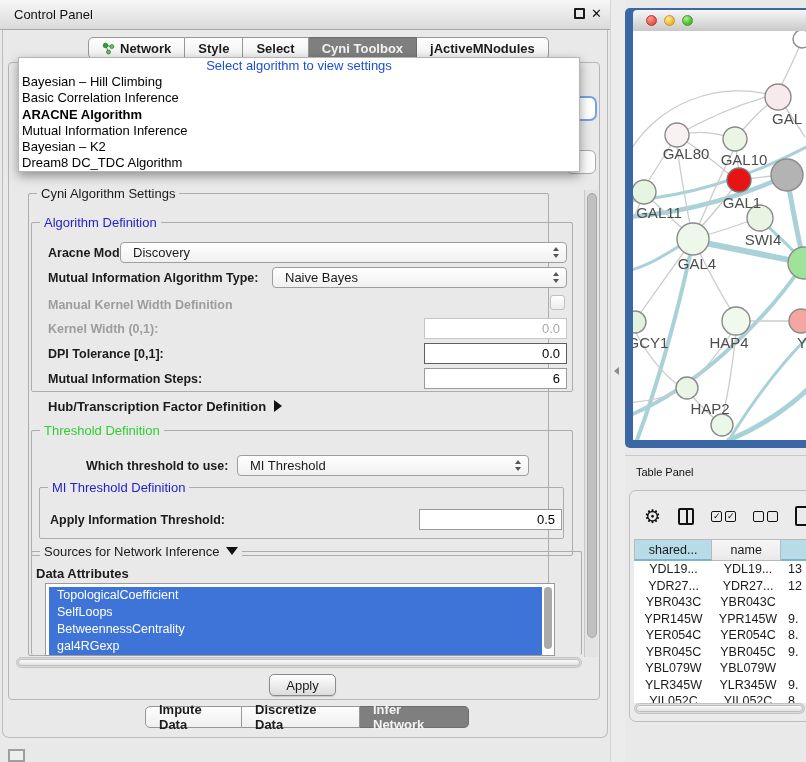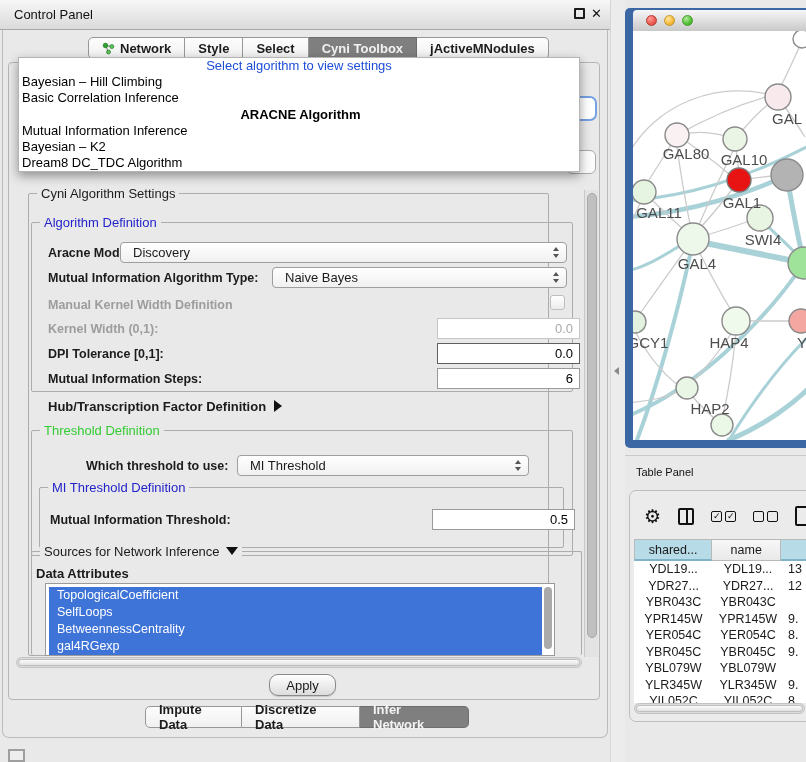--- a/index.html
+++ b/index.html
@@ -47,21 +47,21 @@
 
   
   .popup {
     left:18px; top:57px; width:562px; height:115px;
     background:#fff; border:1px solid #b5b5b5;
     box-shadow:0 4px 10px rgba(0,0,0,.38);
     z-index:50; font-size:13px;
   }
   .popup .ph { text-align:center; color:#1d4ed8; height:16px; line-height:16px; }
   .ddl-item { height:16.3px; line-height:16.3px; padding-left:3px; color:#000; }
-  .ddl-item.sel { font-weight:bold;text-align:center; }
+  .ddl-item.sel { font-weight:bold; }
 
   
   .frag-combo { left:571px; top:96px; width:26px; height:25px;
     border:2px solid #76a1e3; border-radius:7px; background:#fff; z-index:5; }
   .frag-box { left:566px; top:150px; width:30px; height:24px;
     border:1px solid #aaa; border-radius:6px; background:#fbfbfb; z-index:5; }
 
   
   .gb { border:1px solid #acacac; border-radius:2px; background:transparent; }
   .gb-legend {
@@ -79,21 +79,21 @@
     border:1px solid #9e9e9e; border-radius:4px;
     font-size:13px; display:flex; align-items:center;
     padding:0 24px 0 12px; height:21px;
   }
   .stepper { position:absolute; right:7px; top:4px; display:flex; flex-direction:column; gap:3px; }
   .tri-up { width:0;height:0;border-left:3.5px solid transparent;border-right:3.5px solid transparent;border-bottom:4px solid #555; }
   .tri-dn { width:0;height:0;border-left:3.5px solid transparent;border-right:3.5px solid transparent;border-top:4px solid #555; }
 
   .tf {
     background:#fff; border:1px solid #9a9a9a; font-size:13px;
-    text-align:right; padding:0 6px; height:21px; line-height:19px; color:#000;margin-left:13px;
+    text-align:right; padding:0 6px; height:21px; line-height:19px; color:#000;
   }
   .tf.dis { border-color:#c6c6c6; color:#a9a9a9; }
   .tf.focus { border:1.5px solid #5f5f5f; }
 
   .cbox { width:15px; height:15px; border:1px solid #bfbfbf; border-radius:3px;
     background:linear-gradient(#fff,#ececec); }
 
   .tri-right { width:0;height:0;border-top:6px solid transparent;border-bottom:6px solid transparent;border-left:8px solid #111; display:inline-block; margin-left:8px; vertical-align:-1px;}
   .tri-down  { width:0;height:0;border-left:6px solid transparent;border-right:6px solid transparent;border-top:8px solid #111; display:inline-block; margin-left:6px; vertical-align:1px;}
 
@@ -269,24 +269,24 @@
 
 <span class="abs lbl" style="left:86px; top:459px;">Which threshold to use:</span>
 <div class="abs combo" style="left:237px; top:455px; width:292px;">
   <span>MI Threshold</span>
   <span class="stepper">
       <span class="tri-up"></span>
       <span class="tri-dn"></span>
     </span>
 </div>
 
-<div class="abs gb" style="left:39px; top:487px; width:525px; height:61px;">
+<div class="abs gb" style="left:39px; top:487px; width:525px; height:52px;">
   <span class="gb-legend t-blue">MI Threshold Definition</span>
 </div>
-<span class="abs lbl" style="left:50px; top:513px;">Mutual Information Threshold:</span>
+<span class="abs lbl" style="left:50px; top:513px;">Apply Information Threshold:</span>
 <div class="abs tf" style="left:419px; top:509px; width:143px;">0.5</div>
 
 <div class="abs gb" style="left:31px; top:551px; width:551px; height:104px; border-bottom:none;">
   <span class="gb-legend">
     <span>Sources for Network Inference</span><span class="tri-down"></span>
   </span>
 </div>
 <span class="abs lbl" style="left:36px; top:566px; font-size:13px;">Data Attributes</span>
 <div class="abs attr-list" style="left:45px; top:583px; width:510px; height:73px;">
   <div class="attr-item">TopologicalCoefficient</div>
@@ -296,21 +296,21 @@
   <div class="list-vthumb"></div>
 </div>
 
 <div class="abs hscroll" style="left:16px; top:657px; width:566px; height:11px;">
     <div class="thumb"></div>
   </div>
 <div class="abs vscroll" style="left:584px; top:190px; width:14px; height:467px;">
   <div class="thumb" style="top:3px; height:445px;"></div>
 </div>
 
-<div class="abs btn" style="left:269px; top:674px; width:67px; height:22px;border-radius:9px;">
+<div class="abs btn" style="left:269px; top:674px; width:67px; height:22px;">
   <span>Apply</span>
 </div>
 
 <div class="abs tabstrip" style="left:145px; top:706px;">
   <div class="tab" style="width:97px; justify-content:center;">
       <span>Impute Data</span>
     </div>
   <div class="tab" style="width:118px; justify-content:center;">
       <span>Discretize Data</span>
     </div>

